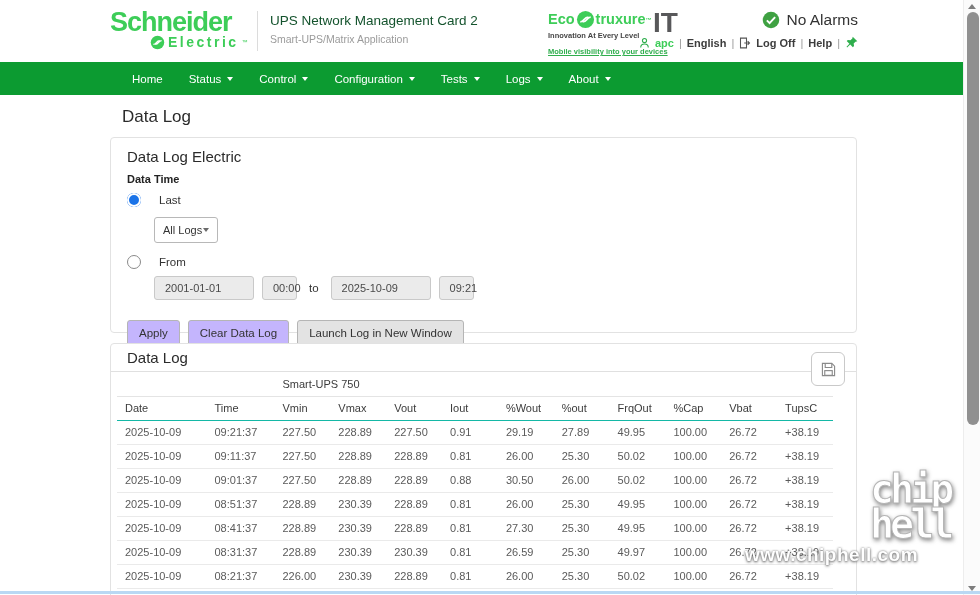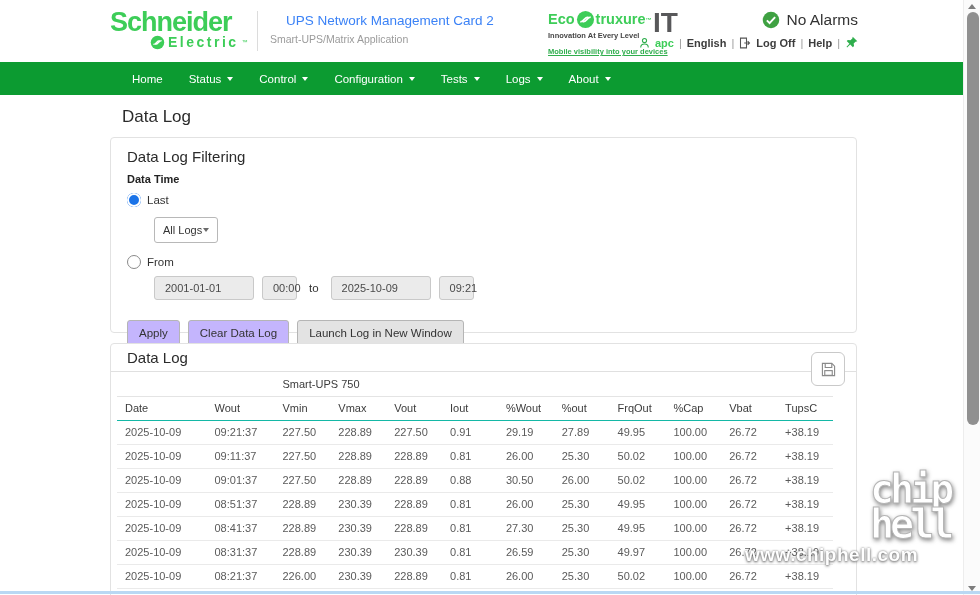--- a/index.html
+++ b/index.html
@@ -8,21 +8,21 @@
   .screen { position:relative; width:980px; height:595px; overflow:hidden; background:#fff; }
 
   
   .header { position:absolute; top:0; left:0; width:100%; height:62px; background:#fff; }
   .se-logo { position:absolute; left:110px; top:9px; color:#3dcd58; cursor:pointer; }
   .se-name { font-size:27px; font-weight:bold; letter-spacing:-1px; line-height:1; }
   .se-line2 { display:flex; align-items:center; gap:3px; margin-left:40px; margin-top:-2px; }
   .se-electric { font-size:14px; font-weight:bold; letter-spacing:2.5px; }
   .tm { font-size:6px; vertical-align:top; }
   .vdiv { position:absolute; left:257px; top:11px; width:1px; height:40px; background:#dcdcdc; }
-  .app-title { position:absolute; left:286px; top:13px; font-size:13.5px; color:#3b82f6; }
+  .app-title { position:absolute; left:270px; top:13px; font-size:13.5px; color:#14532d; }
   .app-sub { position:absolute; left:270px; top:33px; font-size:10.5px; color:#9b9b9b; }
 
   .eco { position:absolute; left:548px; top:10px; }
   .eco-line1 { display:flex; align-items:center; font-size:14.5px; font-weight:bold; color:#3dcd58; line-height:1; }
   .eco-tag { font-size:7.5px; font-weight:bold; color:#454545; margin-top:2px; }
   .eco-link { font-size:7.5px; font-weight:bold; color:#2fae4d; text-decoration:underline; margin-top:4px; display:inline-block; cursor:pointer; }
   .eco-it { position:absolute; left:653px; top:7px; font-size:28px; font-weight:bold; color:#58585a; letter-spacing:0px; }
 
   .alarm { position:absolute; right:122px; top:11px; display:flex; align-items:flex-start; gap:7px; font-size:15.5px; color:#333; cursor:pointer; }
   .quick-links { position:absolute; right:122px; top:36px; display:flex; align-items:center; gap:5px; font-size:11px; font-weight:bold; color:#3c3c3c; white-space:nowrap; }
@@ -36,21 +36,21 @@
   .caret-down { width:0; height:0; border-left:3.5px solid transparent; border-right:3.5px solid transparent; border-top:4px solid #fff; }
 
   
   .page-title { position:absolute; left:122px; top:107px; font-size:17px; font-weight:normal; color:#2b2b2b; }
   .card { position:absolute; left:110px; width:747px; background:#fff; border:1px solid #e2e2e2; border-radius:4px; }
   .card1 { top:137px; height:196px; padding:10px 16px; }
   .card2 { top:343px; height:300px; }
   .card-title { font-size:15px; font-weight:normal; color:#2b2b2b; }
 
   .label-bold { font-size:11px; font-weight:bold; color:#222; margin-top:8px; }
-  .radio-row { display:flex; align-items:center; gap:6px; margin-top:8px; font-size:11.5px; color:#333; cursor:pointer;text-align:center; }
+  .radio-row { display:flex; align-items:center; gap:18px; margin-top:8px; font-size:11.5px; color:#333; cursor:pointer;text-align:center; }
   .radio { width:14px; height:14px; border-radius:50%; border:1px solid #8a8a8a; background:#fff; flex:0 0 auto; }
   .radio.checked { border:none; background:#1a73e8; box-shadow: inset 0 0 0 2px #fff, inset 0 0 0 8px #1a73e8; }
 
   .select-box { margin:10px 0 6px 27px; width:64px; height:26px; border:1px solid #b8b8b8; border-radius:3px; background:#fff;
     display:flex; align-items:center; justify-content:space-between; padding:0 8px; font-size:11px; color:#333; cursor:pointer; }
   .select-caret { width:0; height:0; border-left:3.5px solid transparent; border-right:3.5px solid transparent; border-top:4px solid #6a6a6a; }
 
   .date-row { display:flex; align-items:center; gap:8px; margin:7px 0 0 27px; }
   .tbox { height:24px; background:#ebebeb; border:1px solid #c9c9c9; border-radius:3px; display:flex; align-items:center; padding:0 10px; font-size:11px; color:#4a4a4a; }
   .w-date { width:100px; } .w-time { width:35px; }
@@ -192,21 +192,21 @@
       </a>
       <a class="nav-item">
         <span>About</span>
         <span class="caret-down"></span>
       </a>
     </div>
 
   <div class="page-title">Data Log</div>
 
   <div class="card card1">
-    <div class="card-title">Data Log Filtering</div>
+    <div class="card-title">Data Log Electric</div>
     <div class="label-bold">Data Time</div>
 
     <div class="radio-row">
       <span class="radio checked"></span>
       <span>Last</span>
     </div>
 
     <div class="select-box">
       <span>All Logs</span>
       <span class="select-caret"></span>
@@ -260,21 +260,21 @@
           <col style="width: 7.8%;">
           <col style="width: 7.8%;">
         </colgroup>
         <thead>
           <tr>
             <td colspan="2"></td>
             <td colspan="10">Smart-UPS 750</td>
           </tr>
           <tr>
             <th>Date</th>
-            <th>Wout</th>
+            <th>Time</th>
             <th>Vmin</th>
             <th>Vmax</th>
             <th>Vout</th>
             <th>Iout</th>
             <th>%Wout</th>
             <th>%out</th>
             <th>FrqOut</th>
             <th>%Cap</th>
             <th>Vbat</th>
             <th>TupsC</th>

